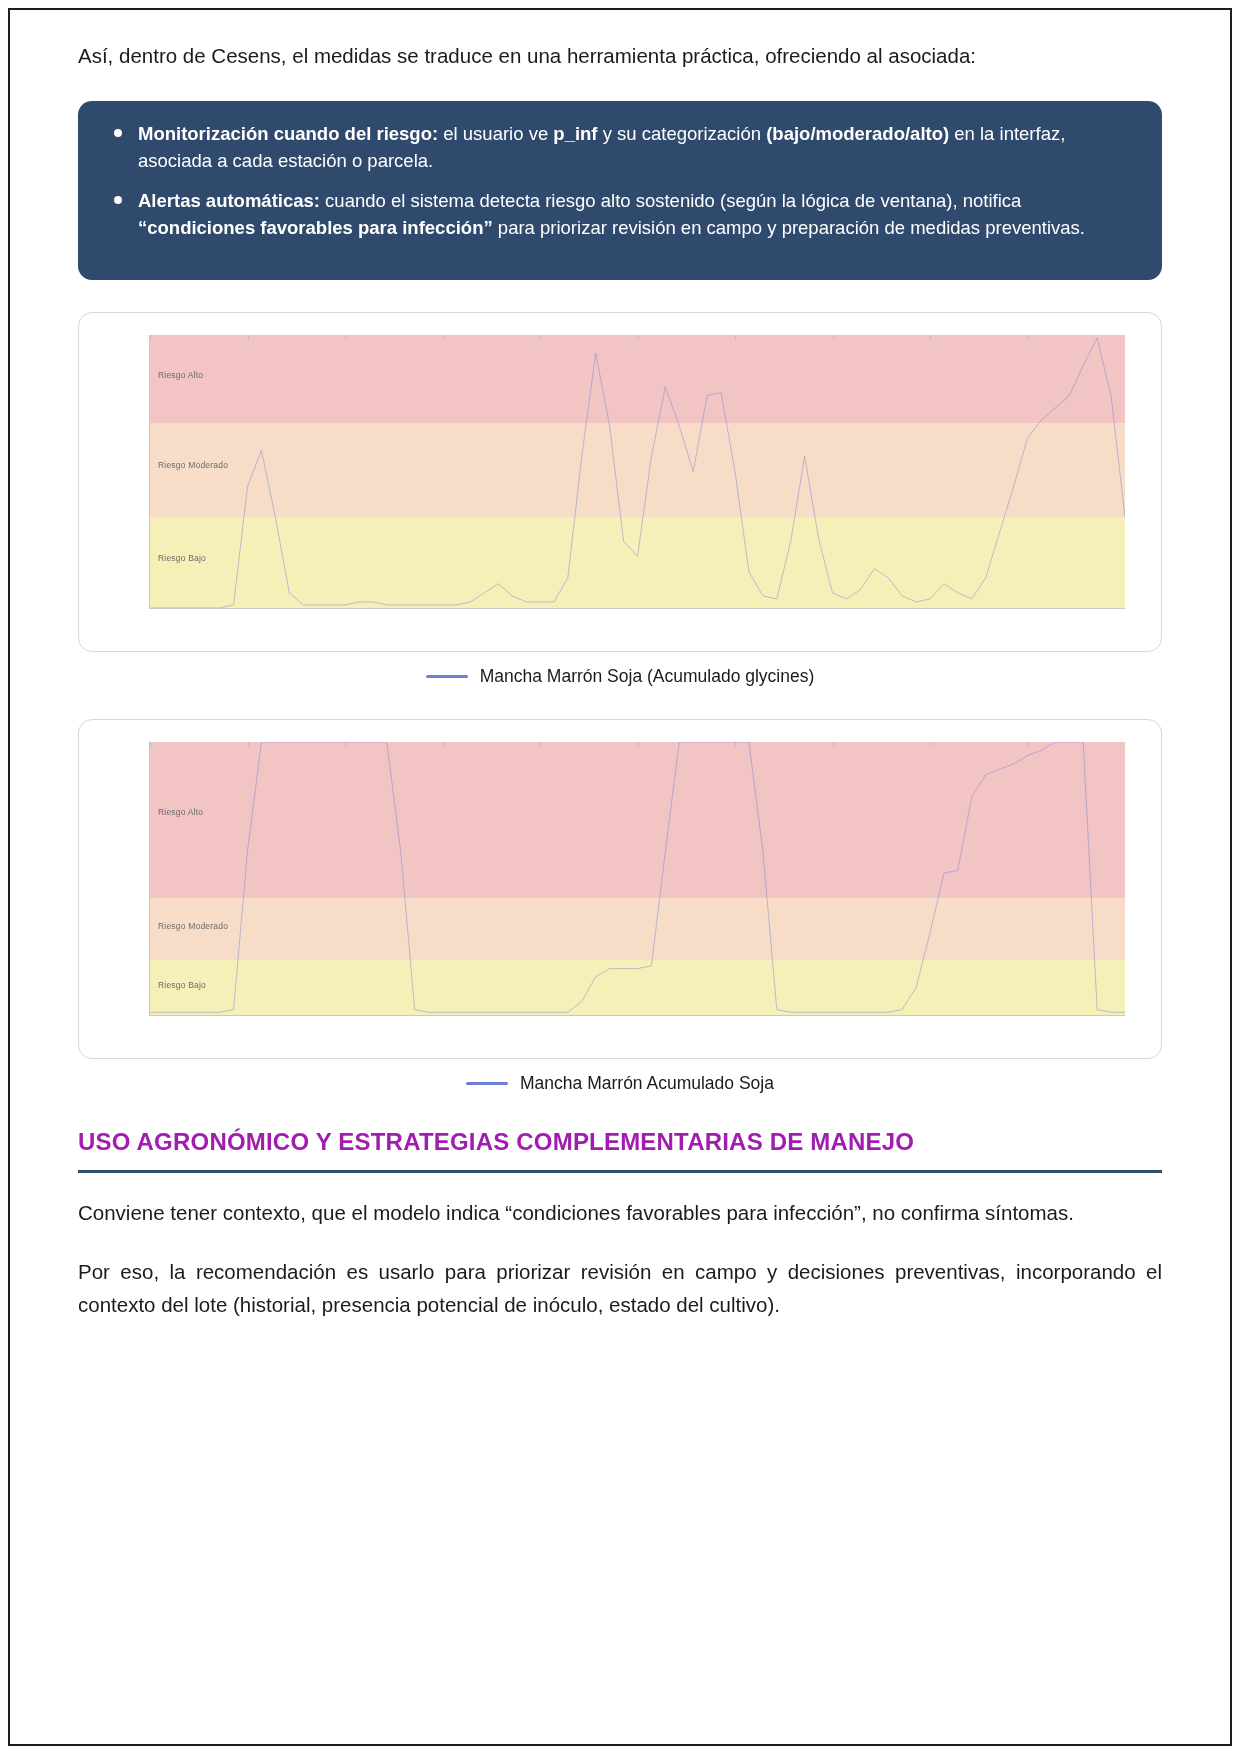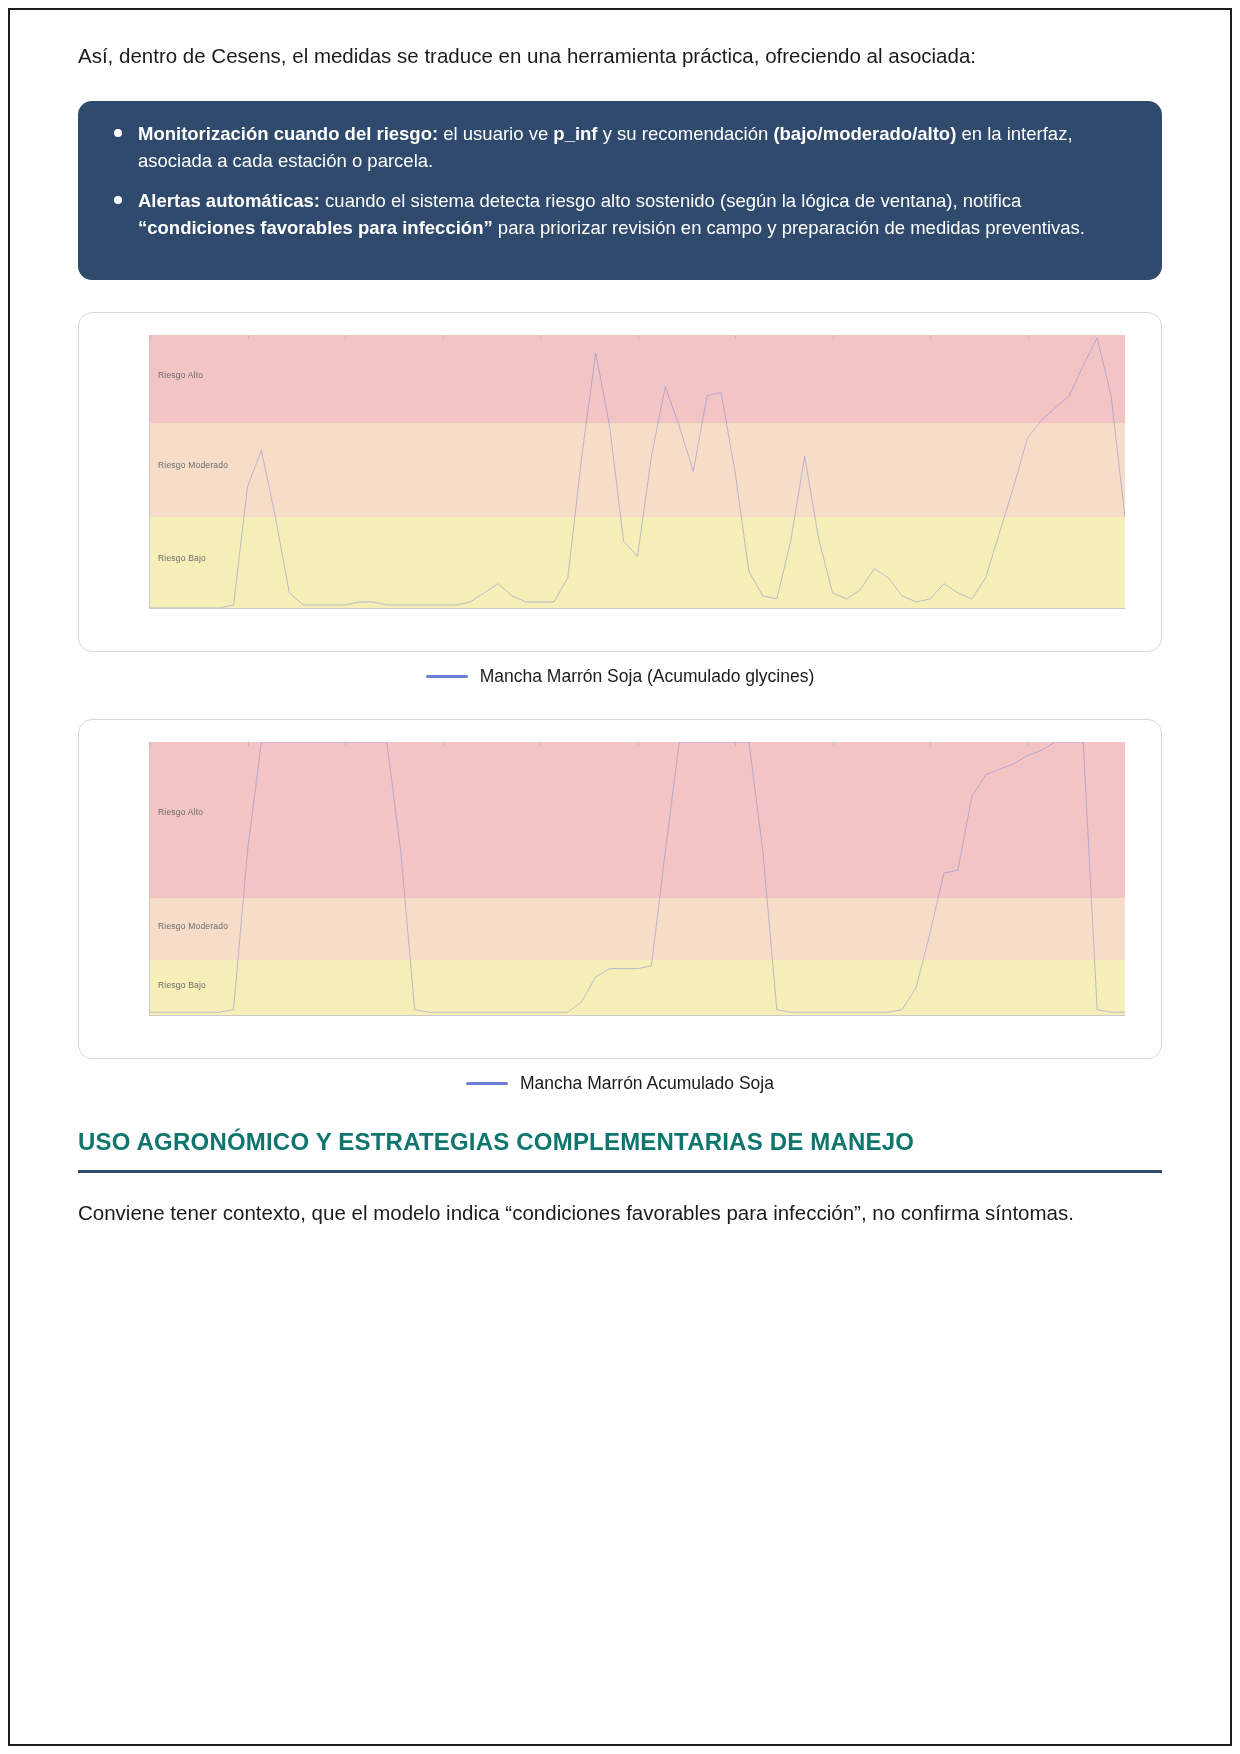--- a/index.html
+++ b/index.html
@@ -137,21 +137,21 @@
   .legend .swatch {
     display:inline-block;
     width:42px; height:3px;
     background:#6b7fd7;
     border-radius:2px;
   }
 
   
   .section-heading {
     margin-top:34px;
-    color:#0f766e;
+    color:#a21caf;
     font-size:24px;
     font-weight:bold;
     letter-spacing:.2px;
   }
   .section-rule {
     margin-top:14px;
     height:3px;
     background:#2f4a6d;
     width:100%;
   }
@@ -168,21 +168,21 @@
 
   <p class="para">
     <span>Así, dentro de Cesens, el medidas se traduce en una </span><b>herramienta práctica</b><span>,</span>
     <span>ofreciendo al asociada:</span>
   </p>
 
   <div class="callout">
     <ul>
       <li>
         <span class="bullet"></span>
-        <b>Monitorización cuando del riesgo:</b><span> el usuario ve </span><b>p_inf</b><span> y su recomendación </span><b>(bajo/moderado/alto)</b><span> en la interfaz, asociada a cada estación o parcela.</span>
+        <b>Monitorización cuando del riesgo:</b><span> el usuario ve </span><b>p_inf</b><span> y su categorización </span><b>(bajo/moderado/alto)</b><span> en la interfaz, asociada a cada estación o parcela.</span>
       </li>
       <li>
         <span class="bullet"></span>
         <b>Alertas automáticas:</b><span> cuando el sistema detecta riesgo alto sostenido (según la lógica de ventana), notifica </span><b>“condiciones favorables para infección”</b><span> para priorizar revisión en campo y preparación de medidas preventivas.</span>
       </li>
     </ul>
   </div>
 
   <div class="chart-card">
     <div class="chart-area chart-1">
@@ -297,15 +297,16 @@
     <span class="swatch"></span>
     <span>Mancha Marrón Acumulado Soja</span>
   </div>
 
   <div class="section-heading">USO AGRONÓMICO Y ESTRATEGIAS COMPLEMENTARIAS DE MANEJO</div>
   <div class="section-rule"></div>
 
   <div class="body-block">
     <p class="para">Conviene tener contexto, que el modelo indica “condiciones favorables para infección”, no confirma síntomas.</p>
     <div class="gap"></div>
+    <p class="para">Por eso, la recomendación es usarlo para priorizar revisión en campo y decisiones preventivas, incorporando el contexto del lote (historial, presencia potencial de inóculo, estado del cultivo).</p>
   </div>
 
 </div>
 
 </body></html>

